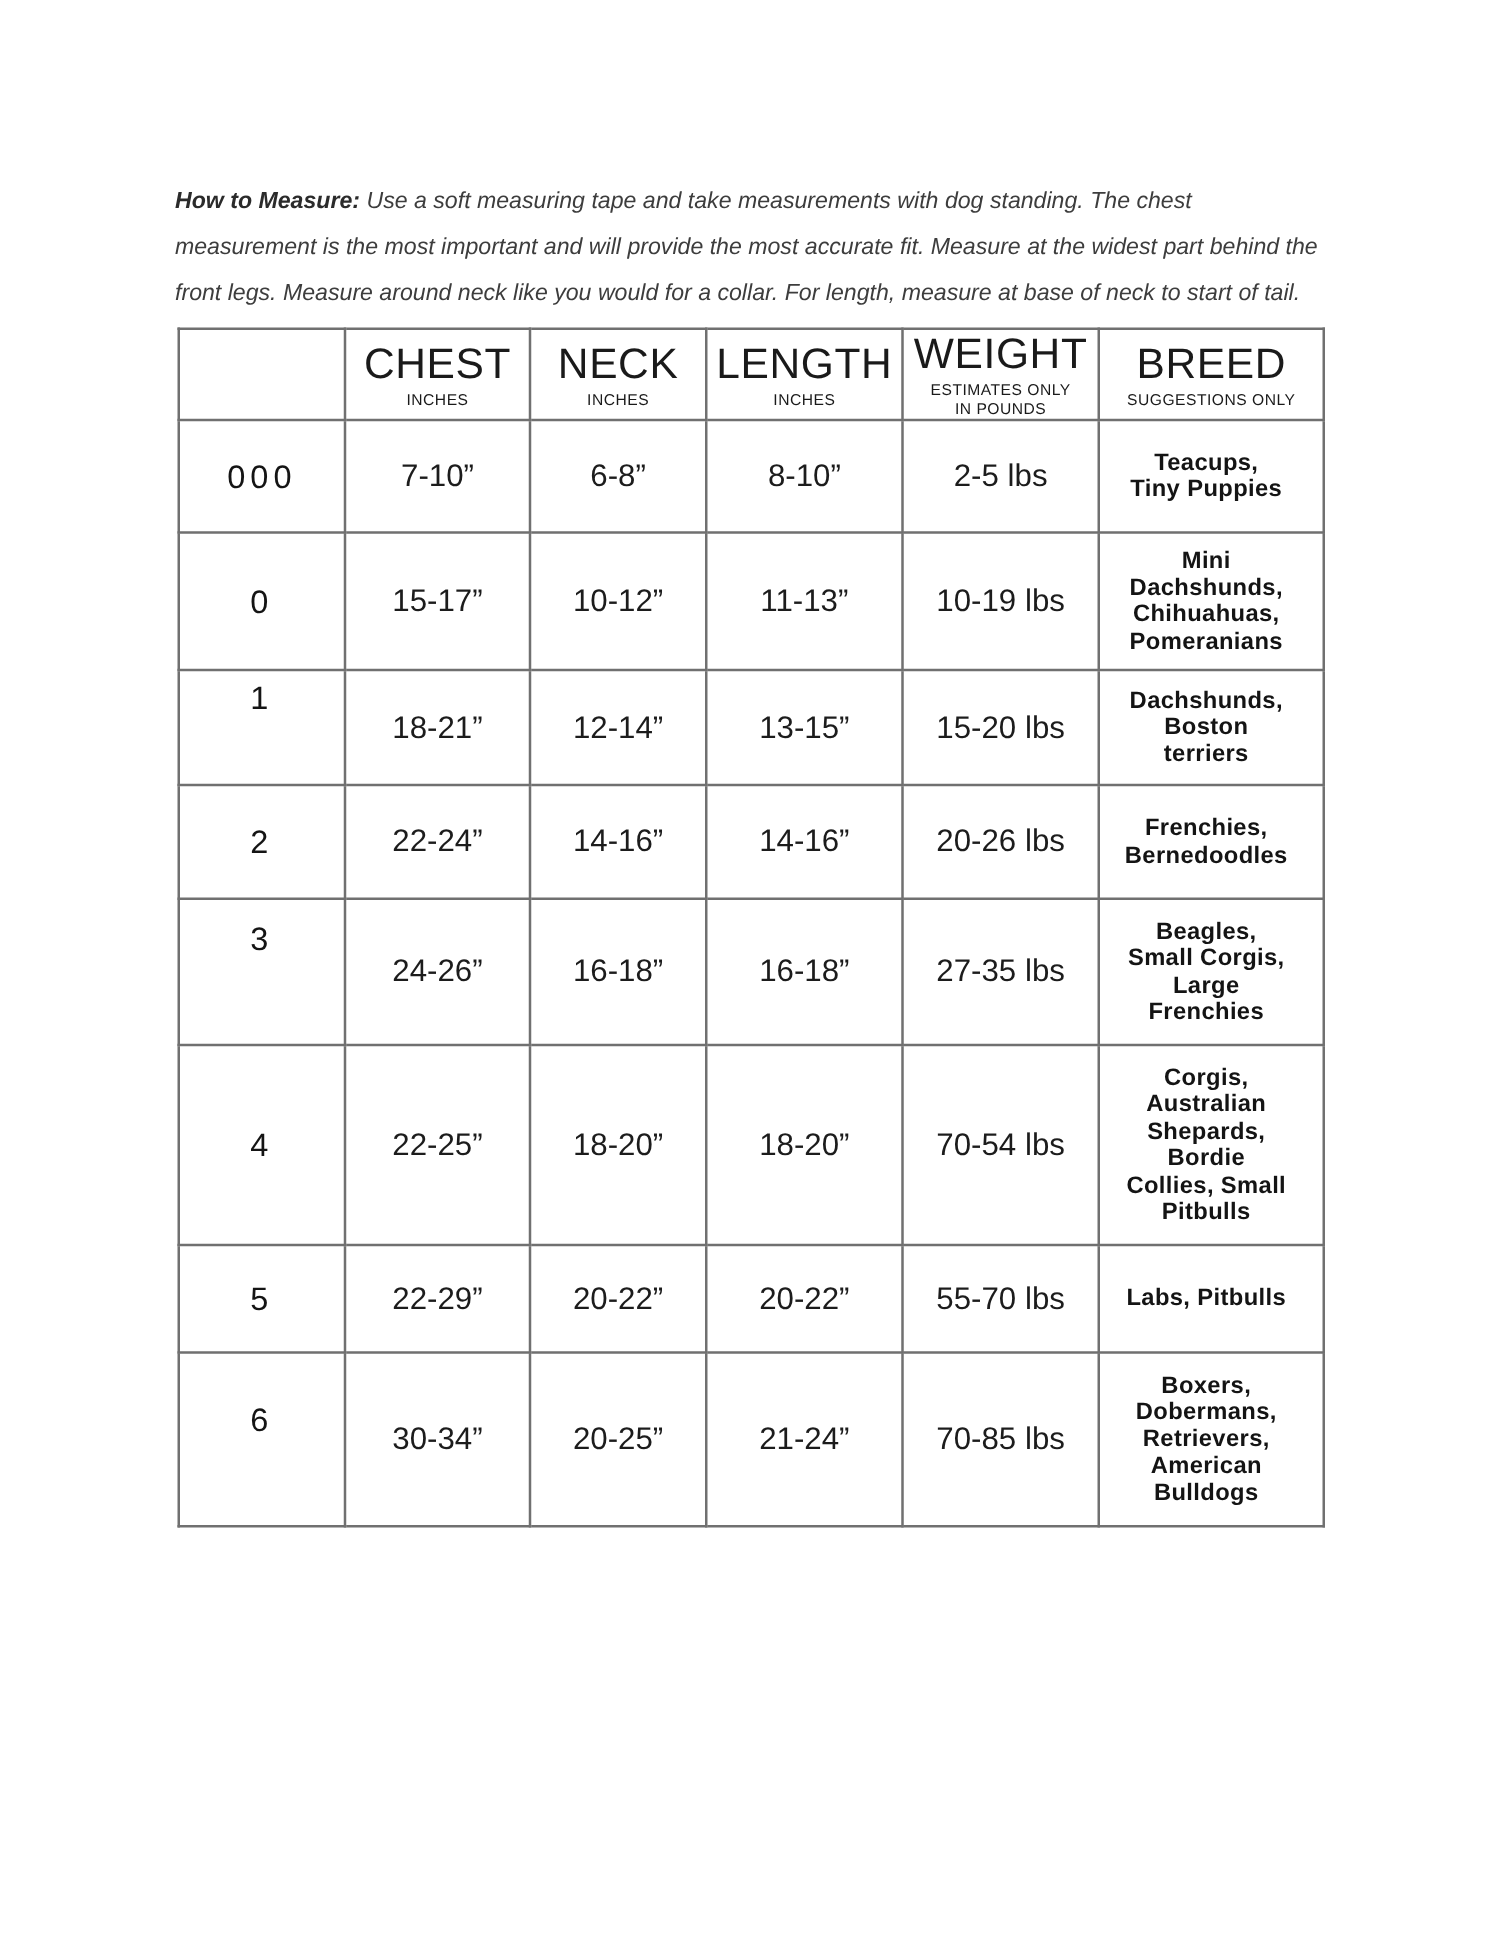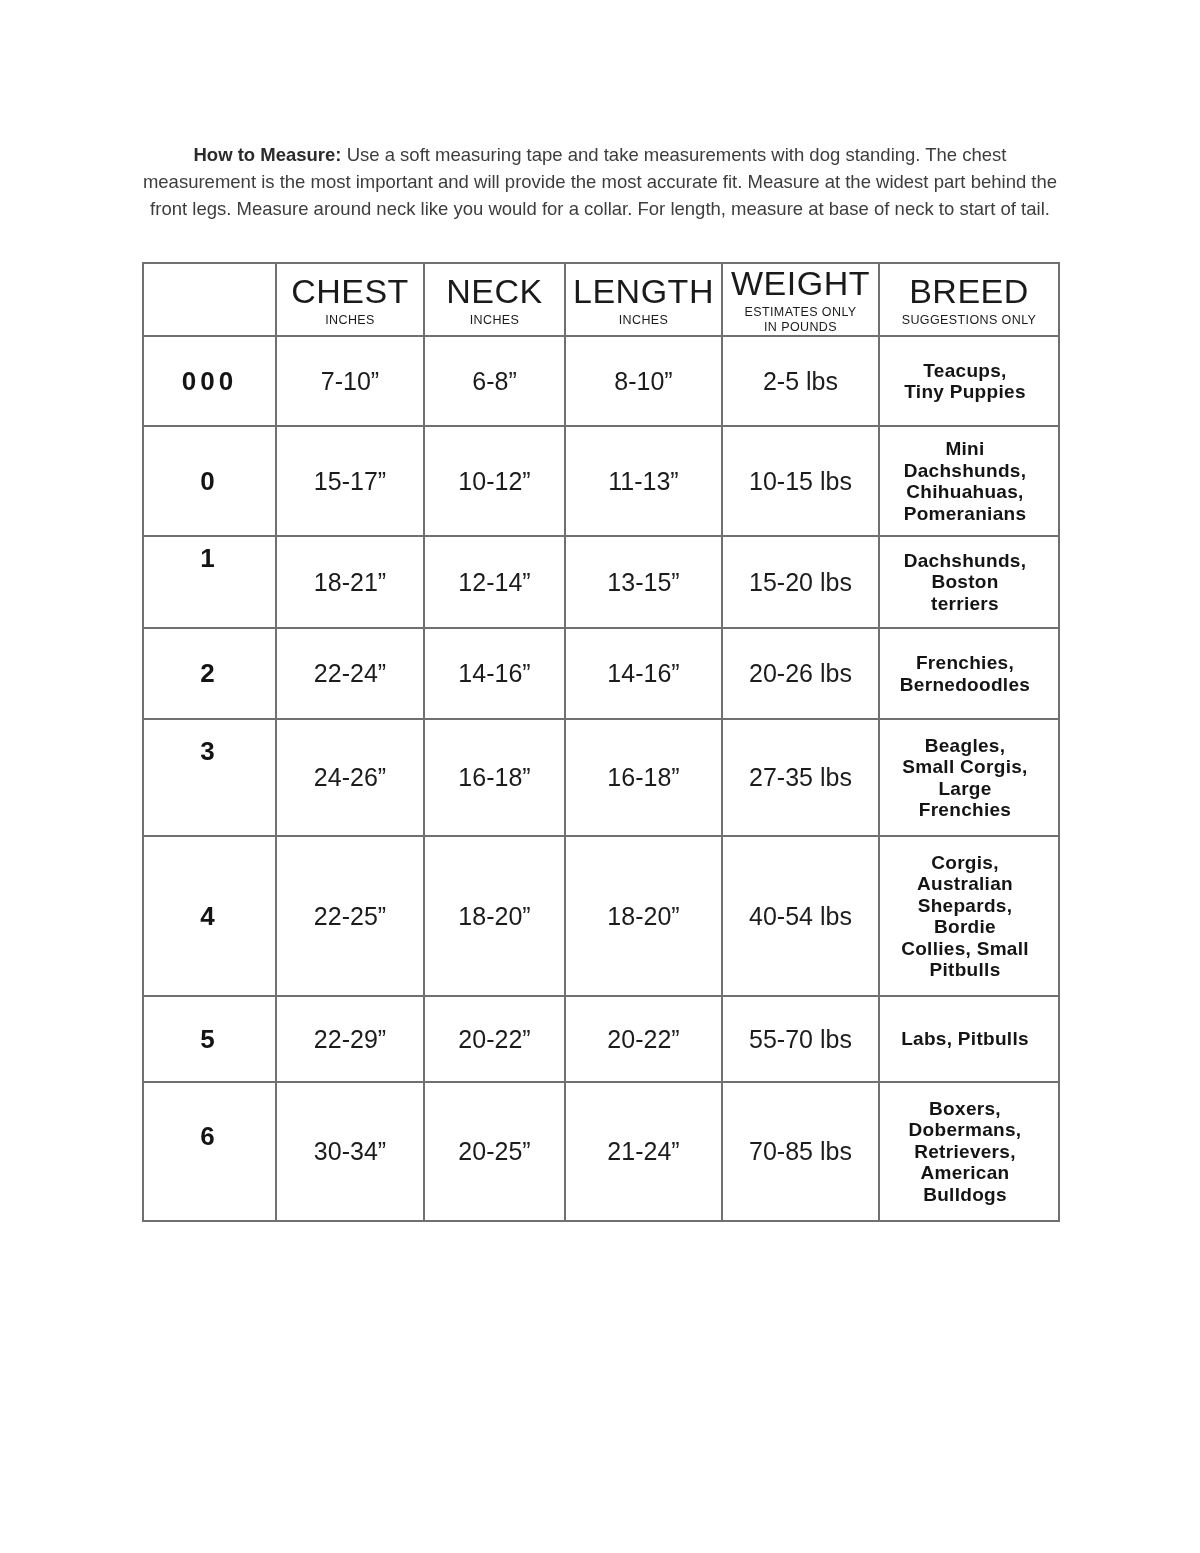--- a/index.html
+++ b/index.html
@@ -9,25 +9,26 @@
     height: 1553px;
     font-family: "Liberation Sans", sans-serif;
     color: #111111;
     position: relative;
   }
   .intro {
     position: absolute;
     top: 141px;
     left: 140px;
     width: 920px;
-    text-align: center;
+    text-align: left;
     font-size: 18.5px;
-    line-height: 27px;
+    line-height: 37px;
     color: #3d3d3d;
     font-weight: 400;
+    font-style: italic;
   }
   .intro strong { color: #2b2b2b; font-weight: 700; }
   table.size-chart {
     position: absolute;
     left: 142px;
     top: 262px;
     width: 916px;
     border-collapse: collapse;
     table-layout: fixed;
   }
@@ -66,21 +67,21 @@
     font-size: 12.5px;
     font-weight: 500;
     letter-spacing: 0.4px;
     color: #1a1a1a;
     margin-top: 3px;
     line-height: 15px;
     white-space: pre-line;
   }
   td.size {
     font-size: 26px;
-    font-weight: 700;
+    font-weight: 400;
     letter-spacing: 4px;
     color: #141414;
   }
   td.size.raise-a { padding-bottom: 48px; }
   td.size.raise-b { padding-bottom: 52px; }
   td.size.raise-c { padding-bottom: 30px; }
   td.val {
     font-size: 25px;
     font-weight: 400;
     color: #1c1c1c;
@@ -147,21 +148,21 @@
         <td class="val">8-10”</td>
         <td class="val">2-5 lbs</td>
         <td class="breed">Teacups,
 Tiny Puppies</td>
       </tr>
       <tr class="r2">
         <td class="size">0</td>
         <td class="val">15-17”</td>
         <td class="val">10-12”</td>
         <td class="val">11-13”</td>
-        <td class="val">10-15 lbs</td>
+        <td class="val">10-19 lbs</td>
         <td class="breed">Mini
 Dachshunds,
 Chihuahuas,
 Pomeranians</td>
       </tr>
       <tr class="r3">
         <td class="size raise-a">1</td>
         <td class="val">18-21”</td>
         <td class="val">12-14”</td>
         <td class="val">13-15”</td>
@@ -188,21 +189,21 @@
         <td class="breed">Beagles,
 Small Corgis,
 Large
 Frenchies</td>
       </tr>
       <tr class="r6">
         <td class="size">4</td>
         <td class="val">22-25”</td>
         <td class="val">18-20”</td>
         <td class="val">18-20”</td>
-        <td class="val">40-54 lbs</td>
+        <td class="val">70-54 lbs</td>
         <td class="breed">Corgis,
 Australian
 Shepards,
 Bordie
 Collies, Small
 Pitbulls</td>
       </tr>
       <tr class="r7">
         <td class="size">5</td>
         <td class="val">22-29”</td>

